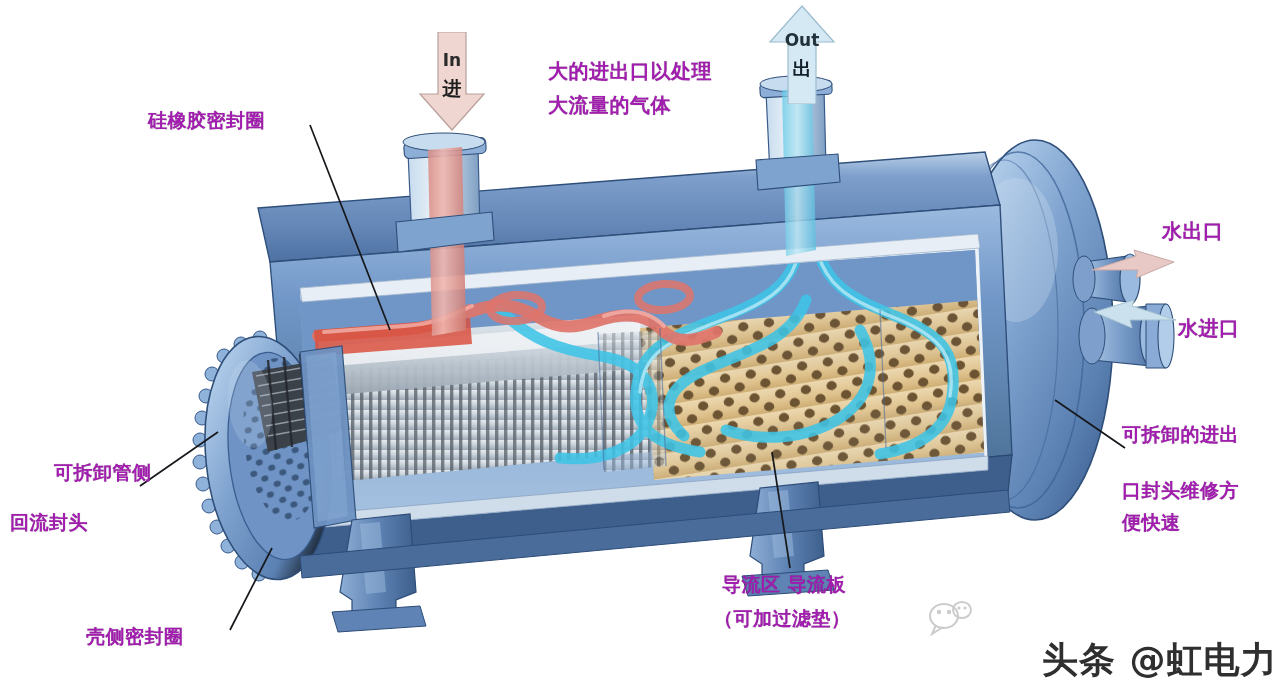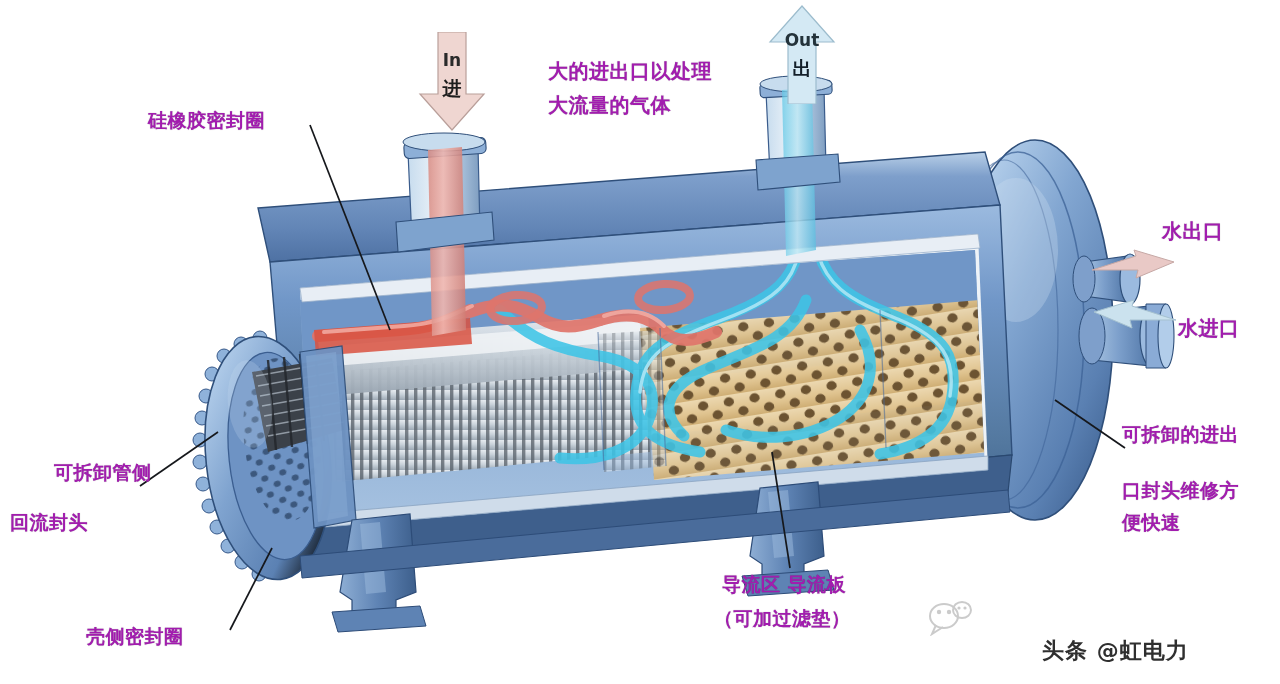--- a/index.html
+++ b/index.html
@@ -369,16 +369,16 @@
       <ellipse cx="16" cy="20" rx="14" ry="12" fill="none" stroke="#555" stroke-width="2"></ellipse>
       <path d="M8 29 L4 38 L15 31" fill="none" stroke="#555" stroke-width="2"></path>
       <circle cx="11" cy="16" r="2.2" fill="#555"></circle>
       <circle cx="21" cy="16" r="2.2" fill="#555"></circle>
       <ellipse cx="34" cy="14" rx="9" ry="8" fill="none" stroke="#555" stroke-width="2"></ellipse>
       <circle cx="31" cy="12" r="1.6" fill="#555"></circle>
       <circle cx="37" cy="12" r="1.6" fill="#555"></circle>
     </svg>
   </div>
 
-  <div class="wm2" style="left:1042px;top:636px;font-size:22px;letter-spacing:1px;
+  <div class="wm2" style="left:1042px;top:636px;font-size:36px;letter-spacing:1px;
                           color:#2f2f2f;">头条 @虹电力</div>
 
 </div>
 
 </body></html>

